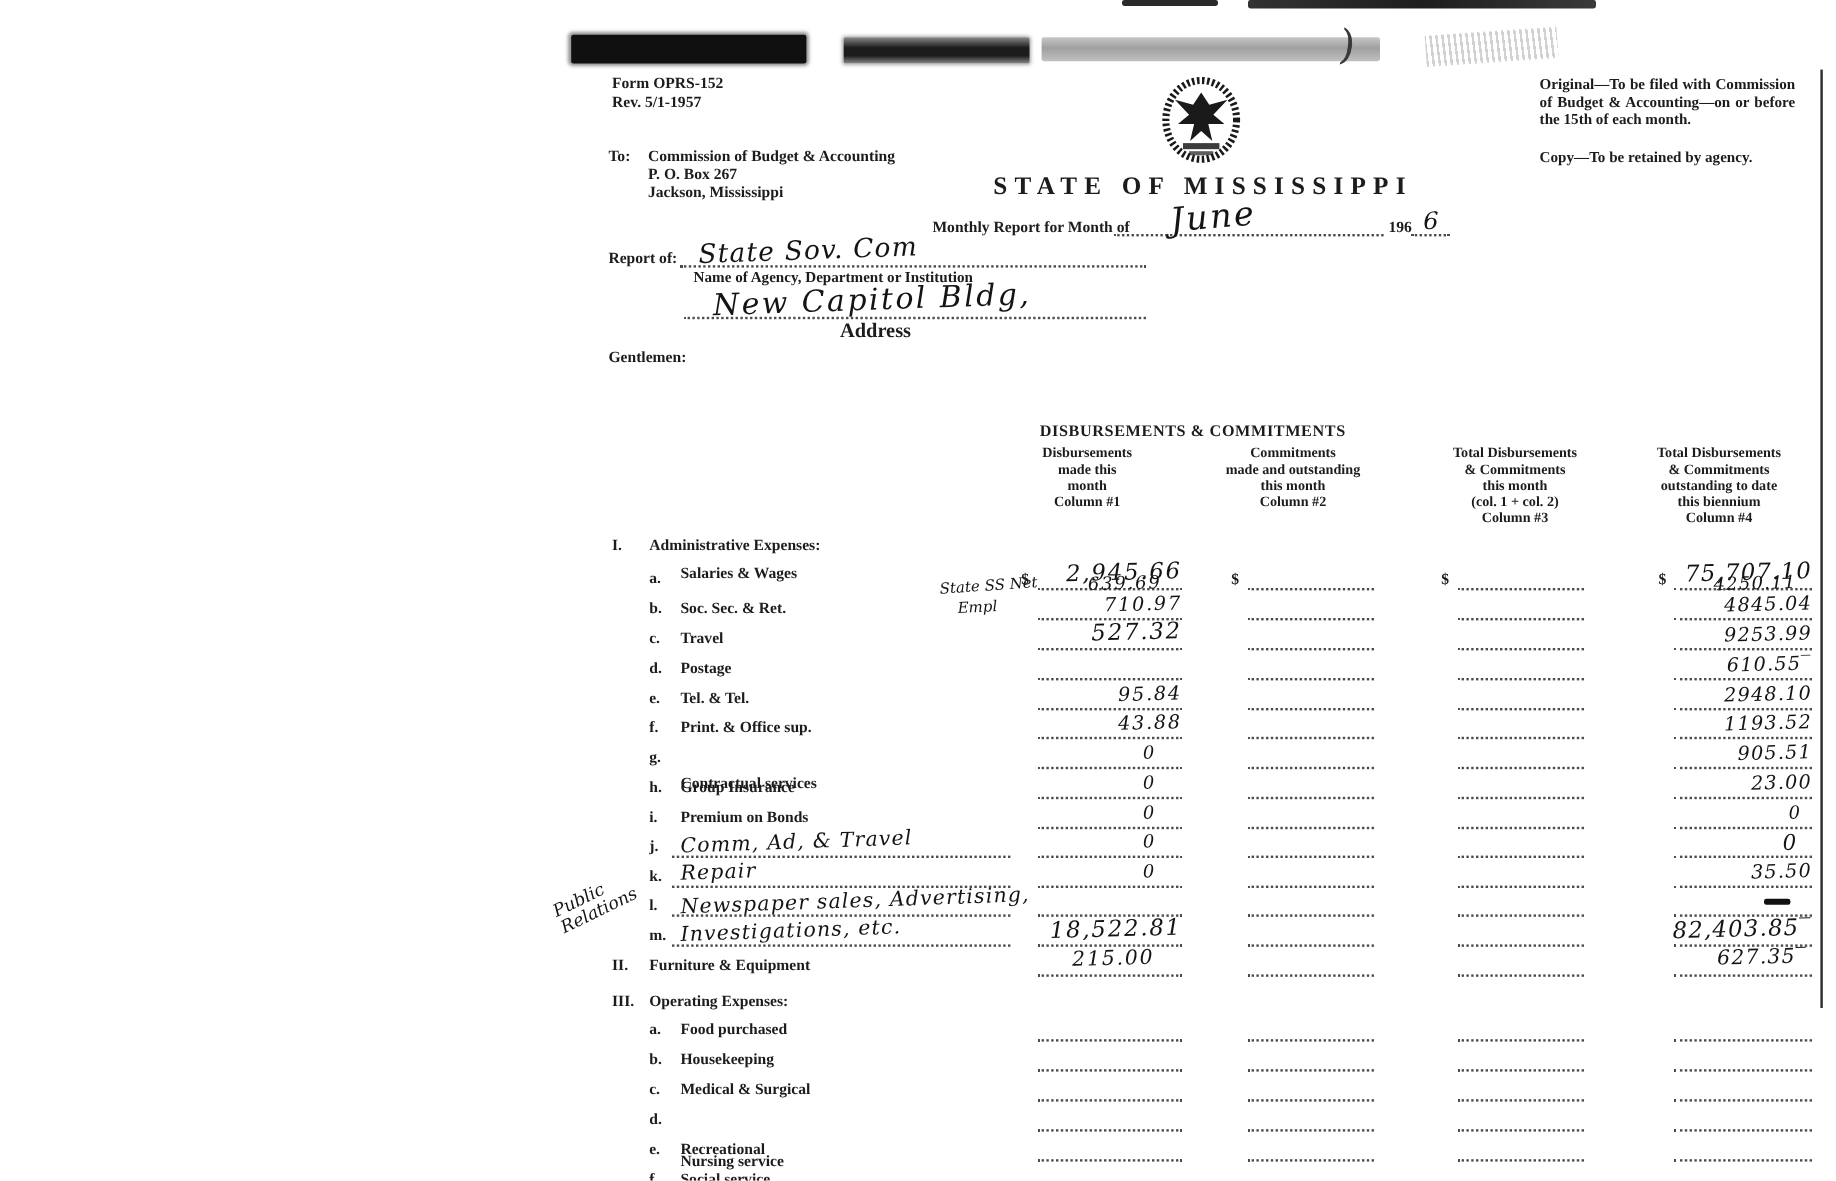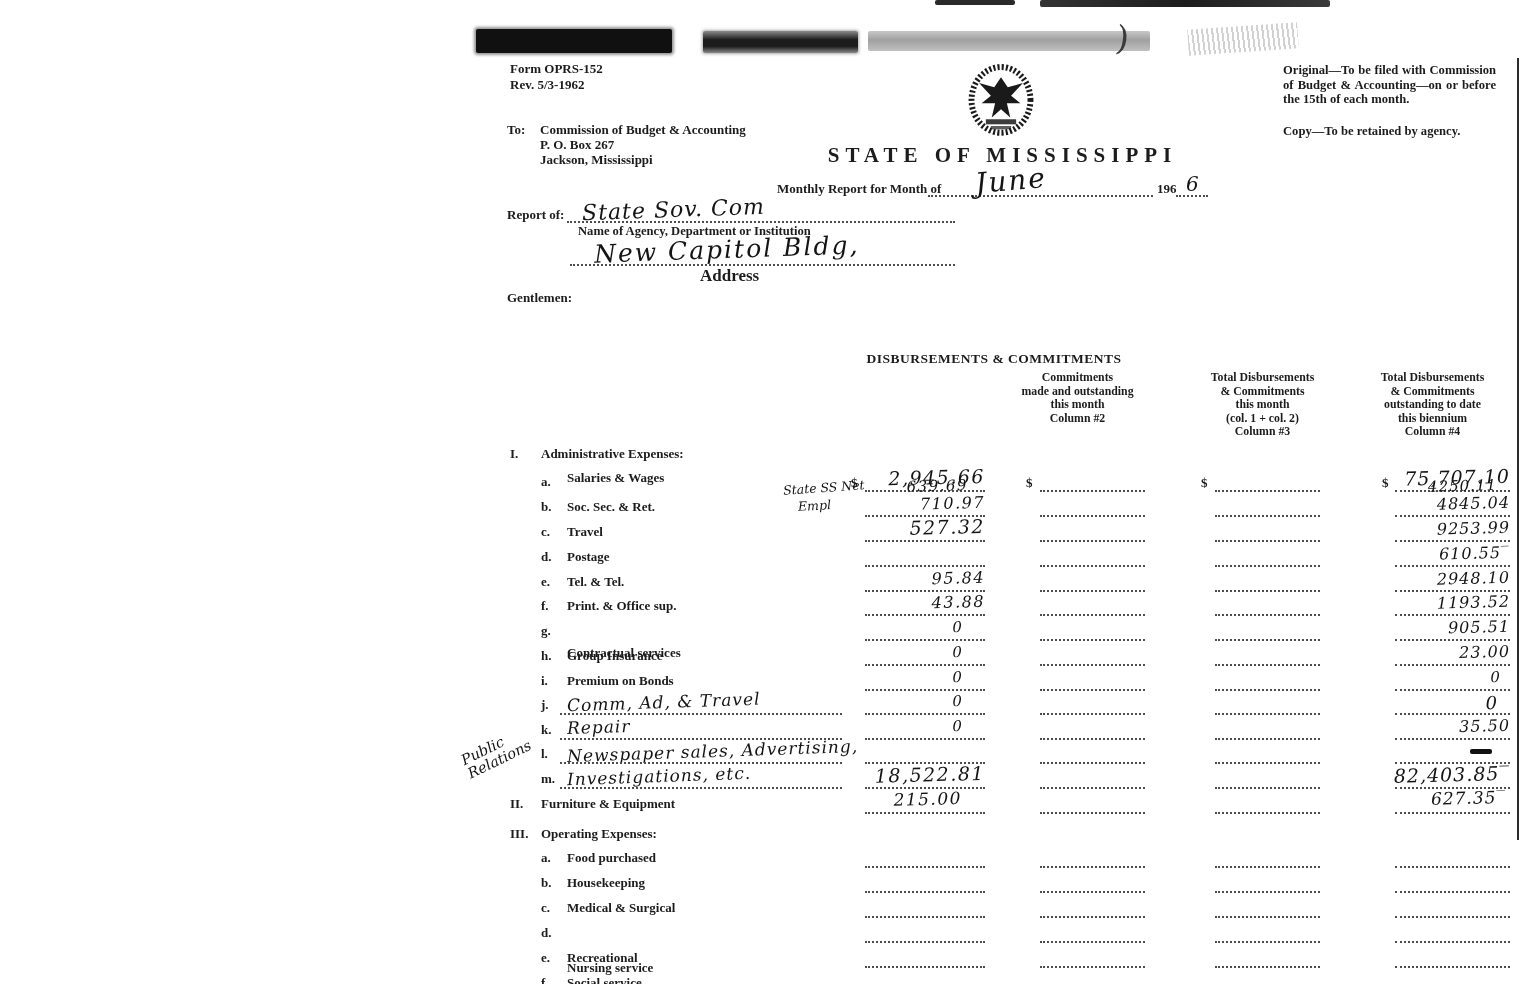--- a/index.html
+++ b/index.html
@@ -24,21 +24,21 @@
   <div class="redact abs" style="left:935px;top:0;width:80px;height:5px;background:#2a2a2a;"></div>
   <div class="redact abs" style="left:1040px;top:0;width:290px;height:7px;background:linear-gradient(90deg,#333,#1d1d1d,#3a3a3a);"></div>
   <div class="redact abs" style="left:476px;top:29px;width:196px;height:24px;background:#101010;box-shadow:0 0 3px 2px rgba(60,60,60,.55);"></div>
   <div class="redact abs" style="left:703px;top:31px;width:155px;height:22px;background:linear-gradient(180deg,#8a8a8a,#1c1c1c 40%,#1c1c1c 70%,#8a8a8a);box-shadow:0 0 3px 1px rgba(90,90,90,.5);"></div>
   <div class="redact abs" style="left:868px;top:31px;width:282px;height:20px;background:linear-gradient(180deg,#bdbdbd,#8f8f8f 45%,#b5b5b5);opacity:.85;"></div>
   <div class="abs" style="left:1116px;top:18px;font-size:34px;color:#3a3a3a;transform:rotate(7deg);font-family:'DejaVu Serif',serif;">)</div>
   <div class="abs" style="left:1188px;top:26px;width:110px;height:26px;transform:rotate(-4deg);opacity:.45;background:repeating-linear-gradient(87deg,#9a9a9a 0 2px,transparent 2px 5px);"></div>
   <div class="abs" style="left:1517px;top:58px;width:2px;height:782px;background:#2b2b2b;"></div>
 
   <div class="abs print sz13" style="left:510px;top:61px;">Form OPRS-152</div>
-  <div class="abs print sz13" style="left:510px;top:77px;">Rev. 5/3-1962</div>
+  <div class="abs print sz13" style="left:510px;top:77px;">Rev. 5/1-1957</div>
 
   <div class="abs print sz13" style="left:507px;top:122px;">To:</div>
   <div class="abs print sz13" style="left:540px;top:122px;">
     <div>Commission of Budget &amp; Accounting</div>
     <div>P. O. Box 267</div>
     <div>Jackson, Mississippi</div>
   </div>
 
   <div class="abs print jst" style="left:1283px;top:63px;width:213px;font-size:12.6px;line-height:14.5px;">Original—To be filed with Commission of Budget &amp; Accounting—on or before the 15th of each month.</div>
   <div class="abs print" style="left:1283px;top:124px;width:220px;font-size:12.6px;">Copy—To be retained by agency.</div>
@@ -66,20 +66,26 @@
   <div class="abs hw" style="left:582px;top:197px;font-size:22px;transform:rotate(-2deg);letter-spacing:1px;">State Sov. Com</div>
   <div class="abs print" style="left:578px;top:224px;font-size:12.6px;">Name of Agency, Department or Institution</div>
   <div class="rule" style="left:570px;top:264px;width:385px;"></div>
   <div class="abs hw" style="left:594px;top:235px;font-size:25px;transform:rotate(-2deg);letter-spacing:2px;">New Capitol Bldg,</div>
   <div class="abs print" style="left:700px;top:266px;font-size:17px;">Address</div>
 
   <div class="abs print sz13" style="left:507px;top:290px;">Gentlemen:</div>
 
   <div class="abs print ctr" style="left:844px;top:351px;width:300px;font-size:13.5px;letter-spacing:.5px;">DISBURSEMENTS &amp; COMMITMENTS</div>
 
+<div class="colhead print" style="left: 840px; top: 371px; width: 132px;">
+      <div>Disbursements</div>
+      <div>made this</div>
+      <div>month</div>
+      <div>Column #1</div>
+    </div>
     <div class="colhead print" style="left: 990px; top: 371px; width: 175px;">
       <div>Commitments</div>
       <div>made and outstanding</div>
       <div>this month</div>
       <div>Column #2</div>
     </div>
     <div class="colhead print" style="left: 1185px; top: 371px; width: 155px;">
       <div>Total Disbursements</div>
       <div>&amp; Commitments</div>
       <div>this month</div>

